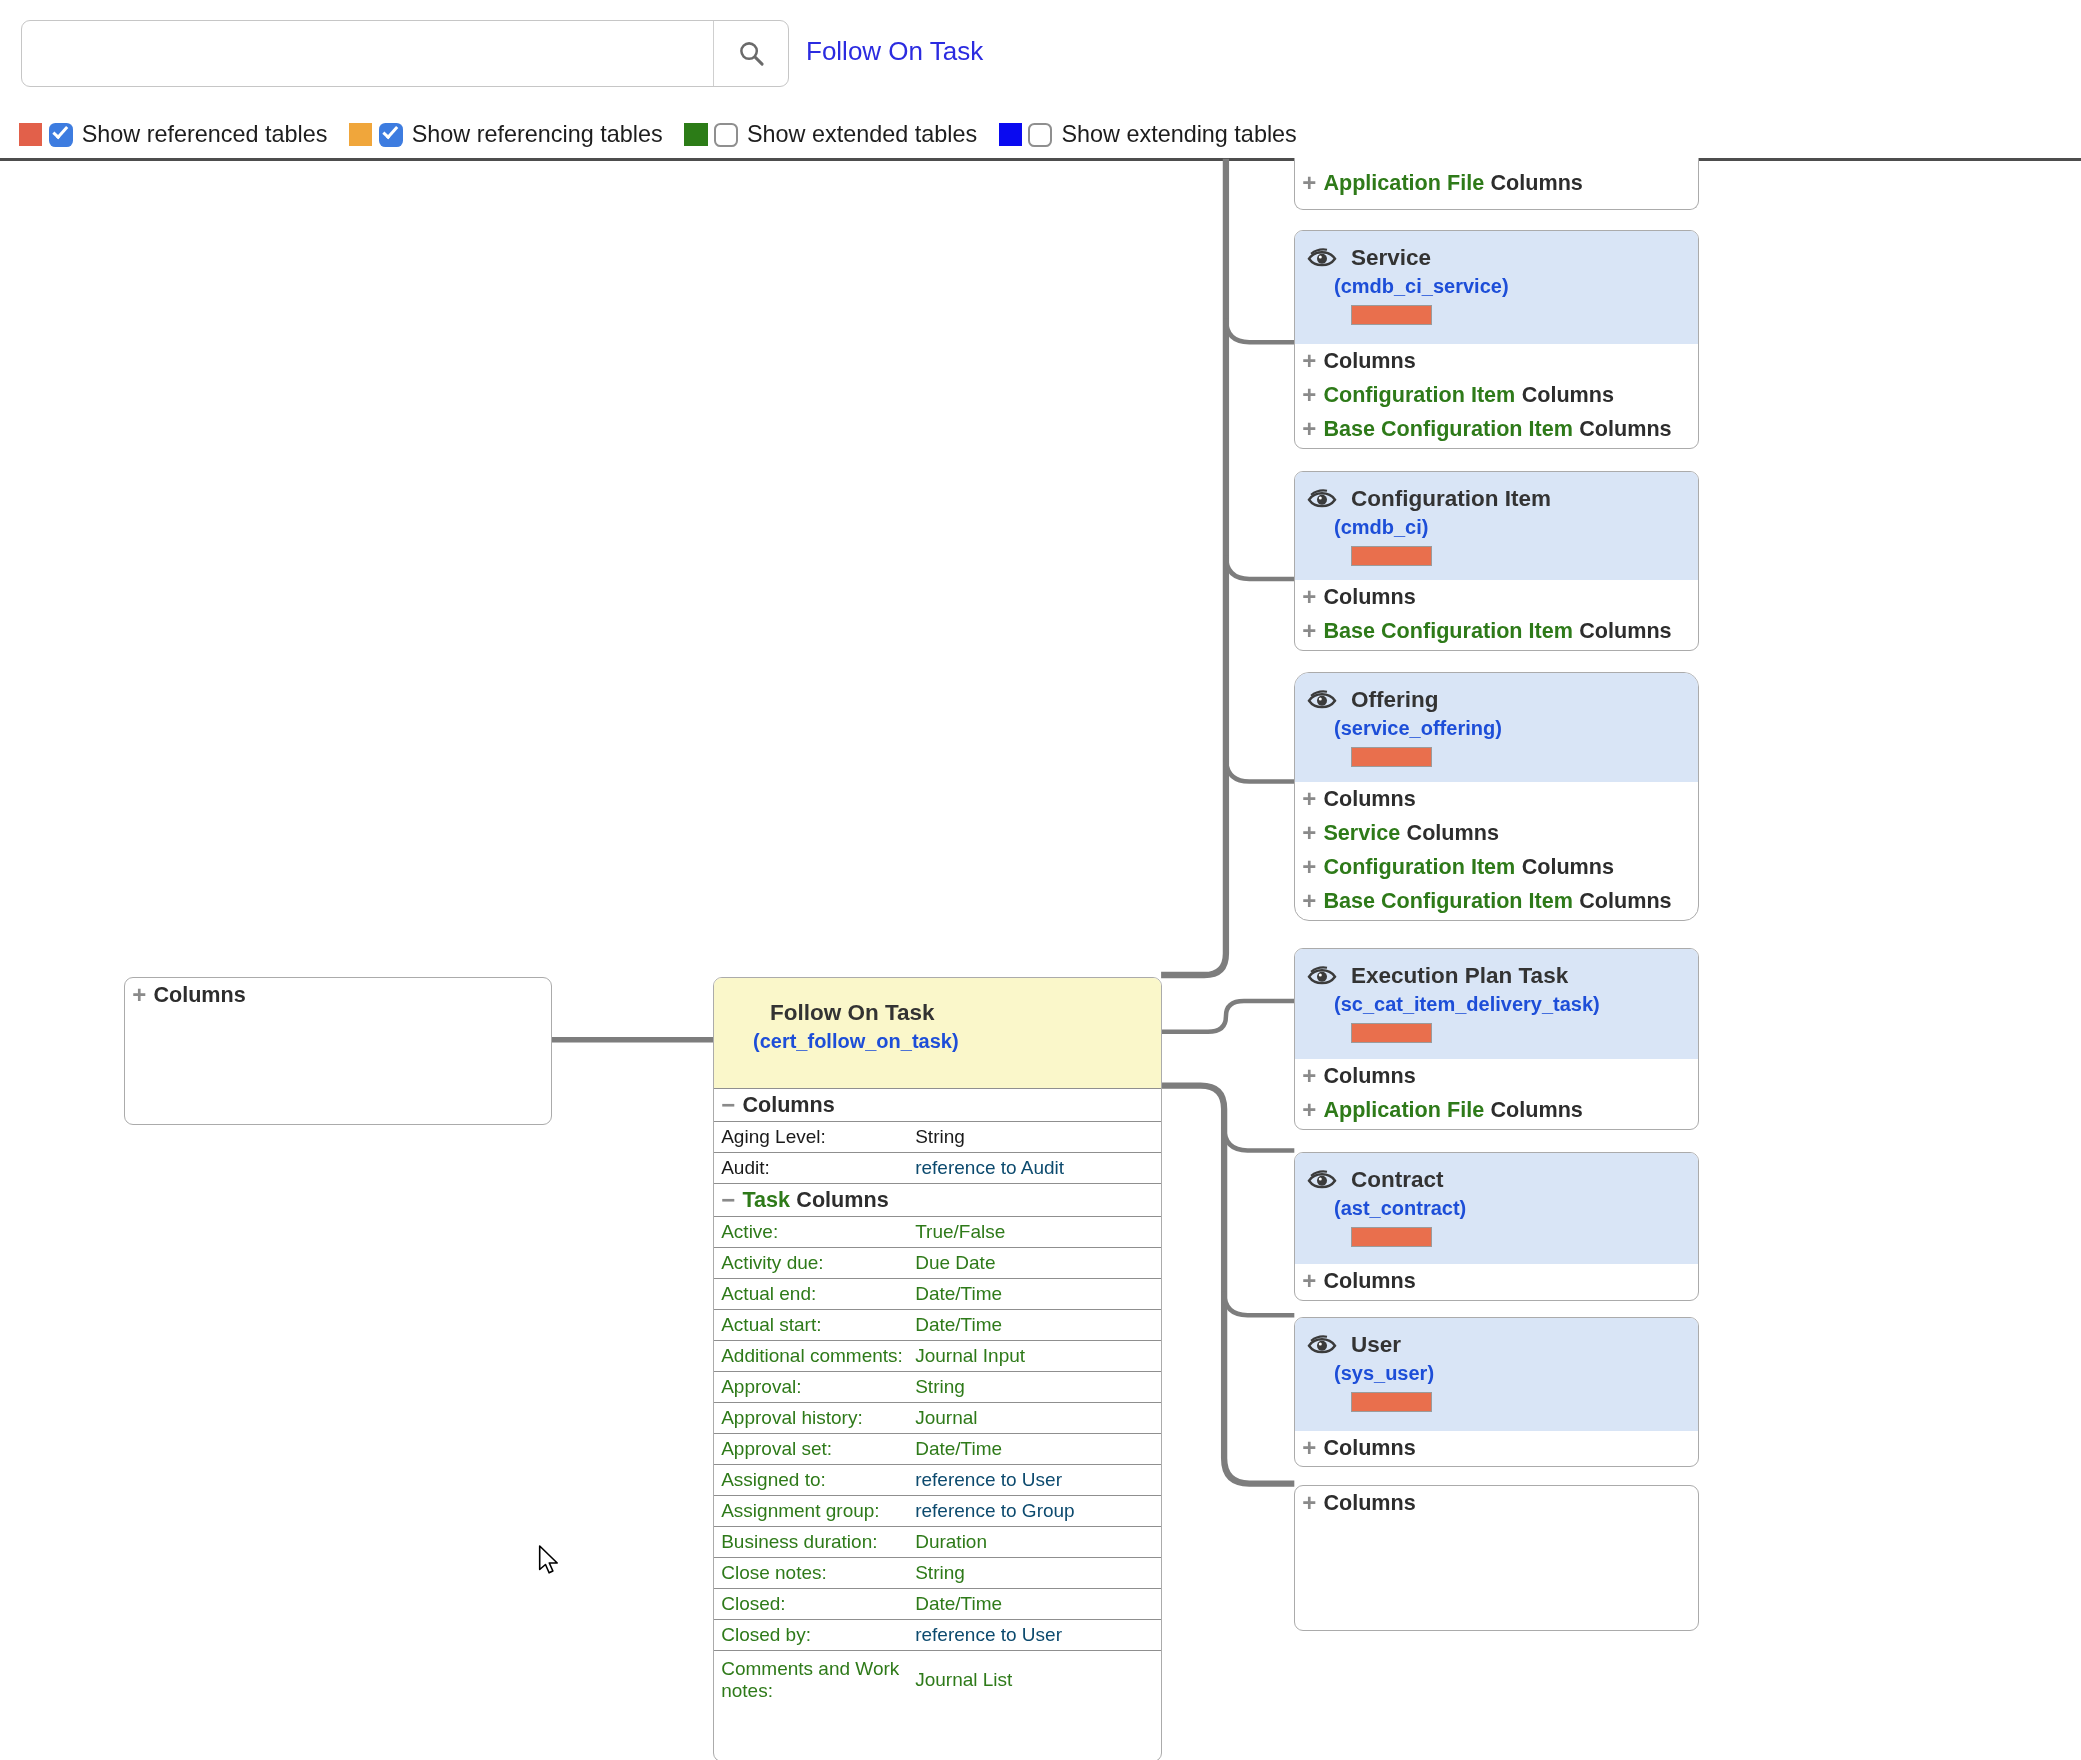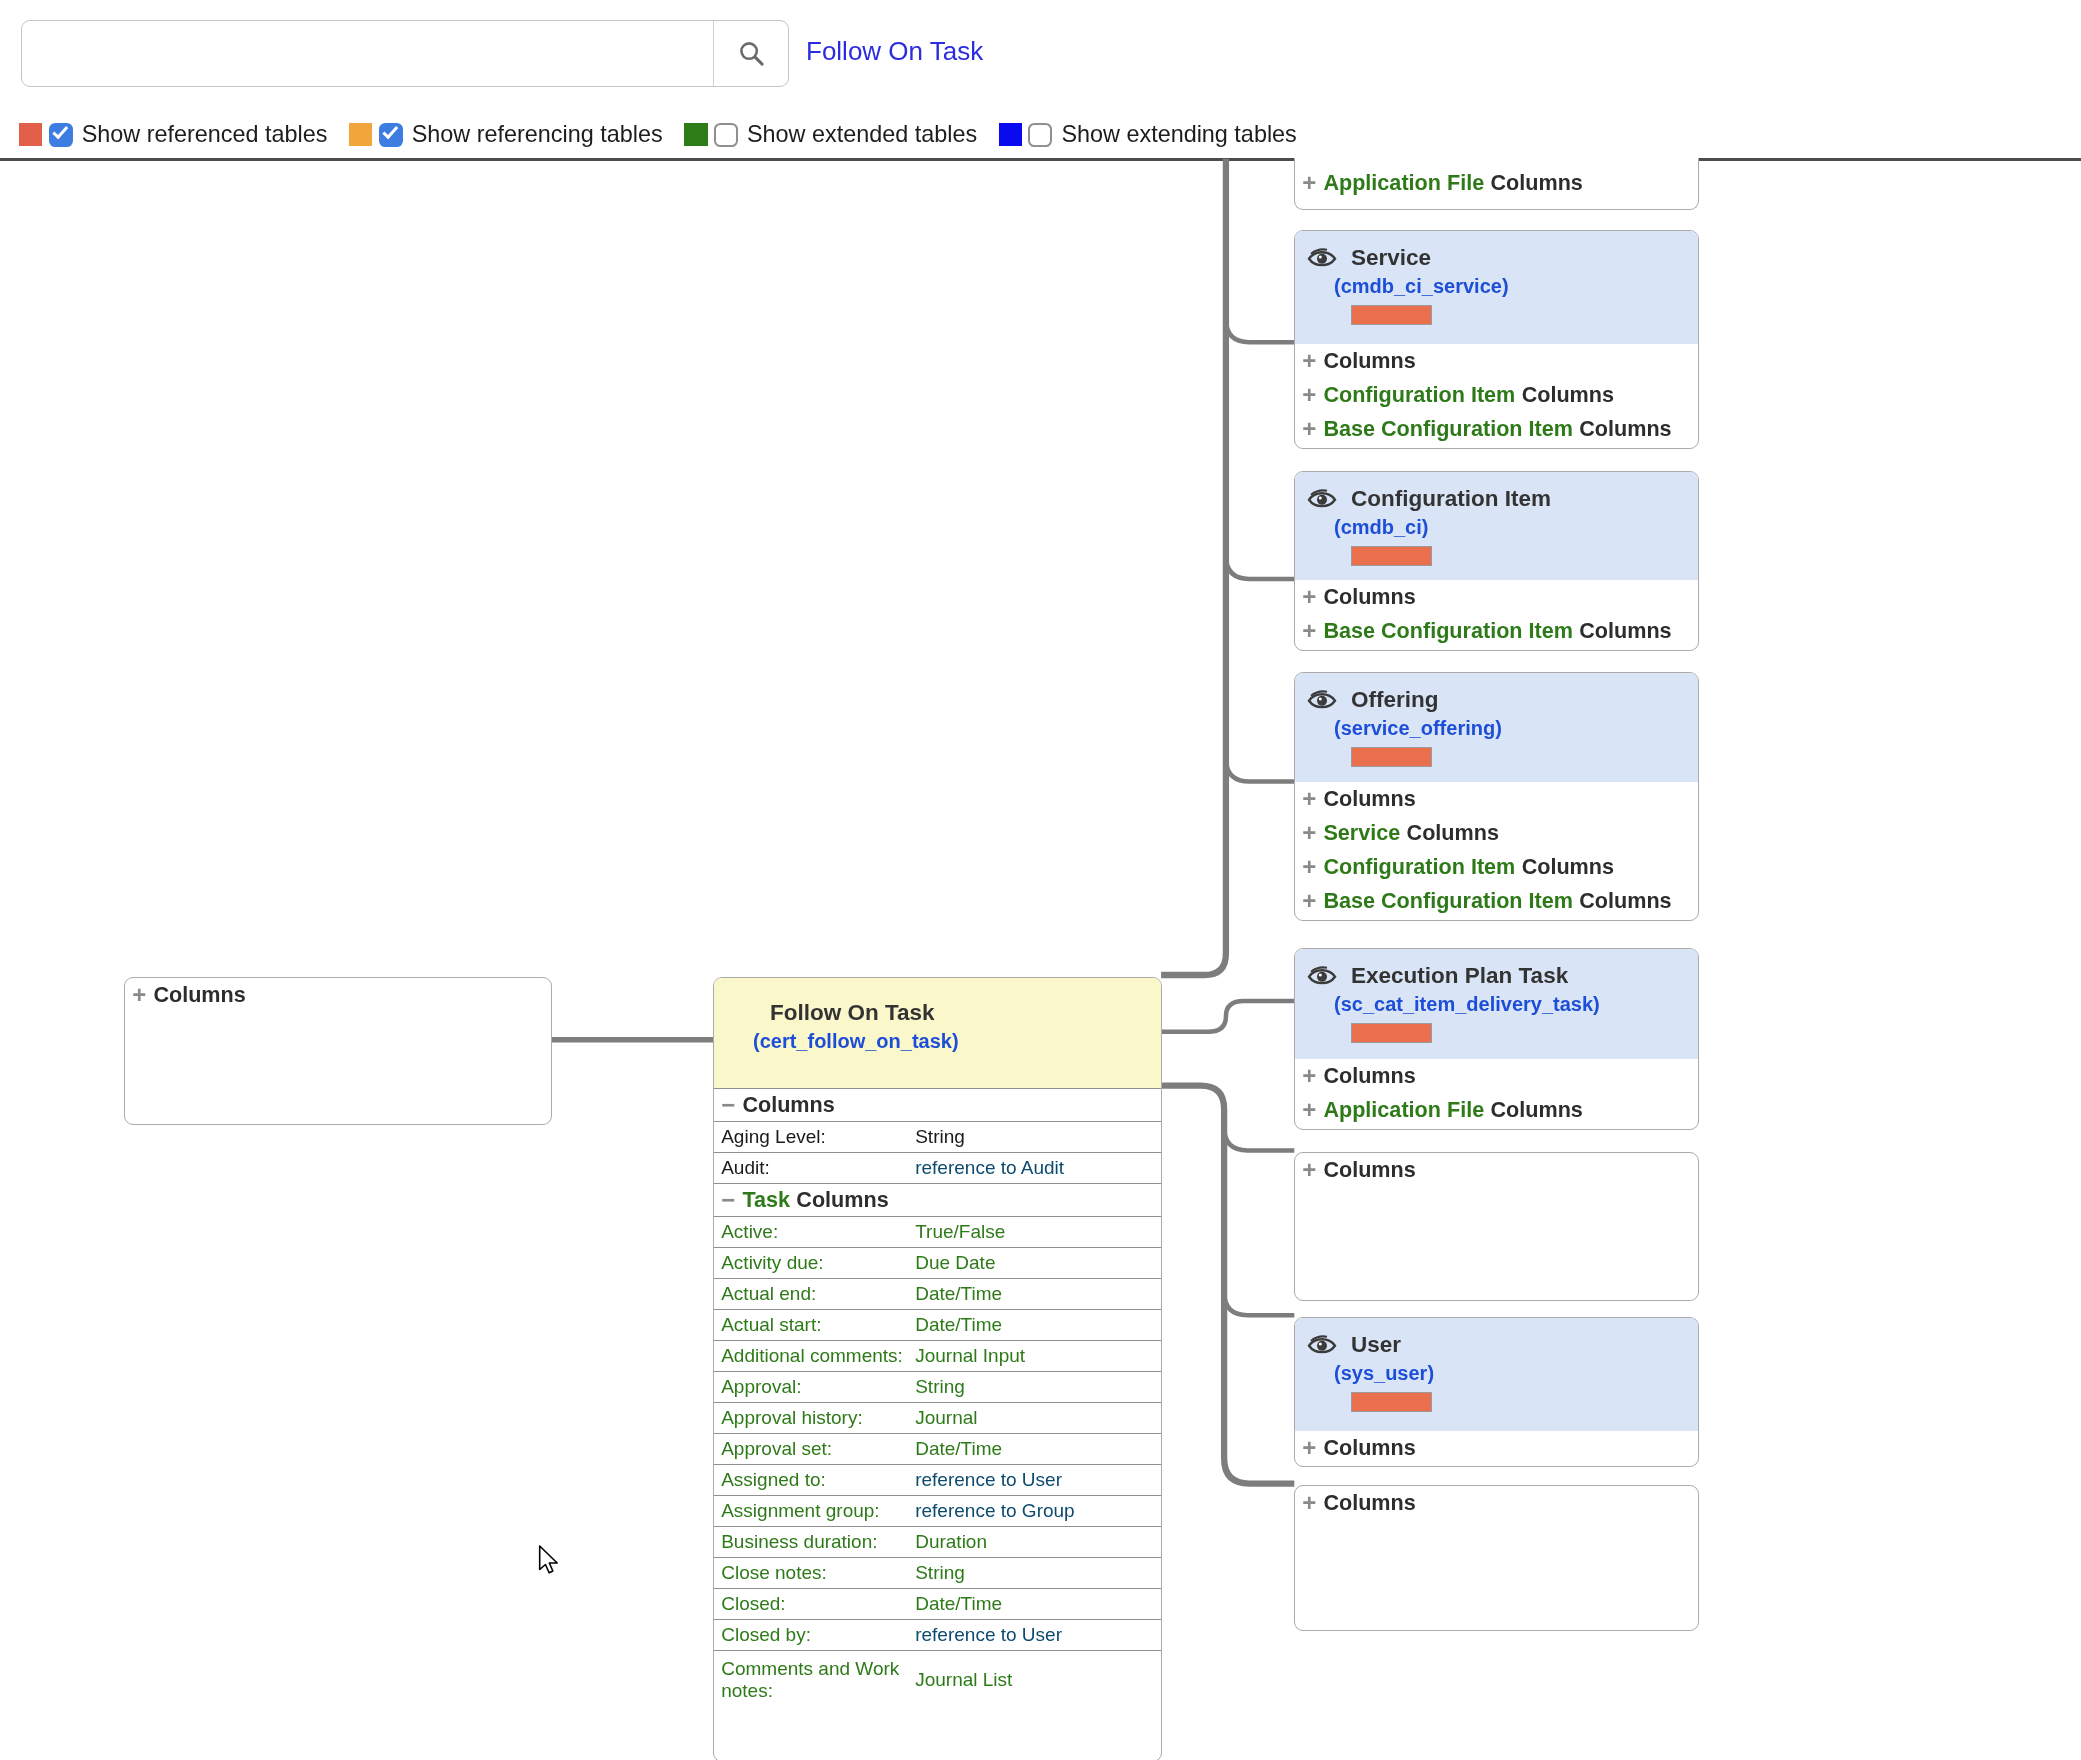--- a/index.html
+++ b/index.html
@@ -146,21 +146,21 @@
         <div class="row exp" style="height: 34px;">
           <span class="sign">+</span>
           <span class="rest">Columns</span>
         </div>
         <div class="row exp" style="height: 34px;">
           <span class="sign">+</span>
           <span class="green">Base Configuration Item</span>
           <span class="rest">Columns</span>
         </div>
       </div>
-      <div class="card" style="left: 1294px; top: 672px; width: 405px; height: 249px;">
+      <div class="card" style="left: 1294px; top: 672px; width: 405px; height: 249px; border-radius: 15px;">
         <div class="hd blue" style="height: 109px;">
           <svg class="eye" width="32" height="23.4" viewBox="0 0 32 22">
       <path d="M3 11 C9 2.5 23 2.5 29 11 C23 19.5 9 19.5 3 11 Z" fill="none" stroke="#3b3b3b" stroke-width="2.4"></path>
       <circle cx="16" cy="11" r="5" fill="#3b3b3b"></circle>
       <circle cx="14.3" cy="9.4" r="1.5" fill="#fff"></circle>
       <path d="M5 6 Q12 0.5 21 2" fill="none" stroke="#3b3b3b" stroke-width="2"></path>
     </svg>
           <div class="t">Offering</div>
           <div class="st">(service_offering)</div>
           <div class="sw" style="background: rgb(233, 111, 77);"></div>
@@ -201,20 +201,31 @@
           <span class="sign">+</span>
           <span class="rest">Columns</span>
         </div>
         <div class="row exp" style="height: 34px;">
           <span class="sign">+</span>
           <span class="green">Application File</span>
           <span class="rest">Columns</span>
         </div>
       </div>
       <div class="card" style="left: 1294px; top: 1152px; width: 405px; height: 149px;">
+        <div class="hd blue" style="height: 111px;">
+          <svg class="eye" width="32" height="23.4" viewBox="0 0 32 22">
+      <path d="M3 11 C9 2.5 23 2.5 29 11 C23 19.5 9 19.5 3 11 Z" fill="none" stroke="#3b3b3b" stroke-width="2.4"></path>
+      <circle cx="16" cy="11" r="5" fill="#3b3b3b"></circle>
+      <circle cx="14.3" cy="9.4" r="1.5" fill="#fff"></circle>
+      <path d="M5 6 Q12 0.5 21 2" fill="none" stroke="#3b3b3b" stroke-width="2"></path>
+    </svg>
+          <div class="t">Contract</div>
+          <div class="st">(ast_contract)</div>
+          <div class="sw" style="background: rgb(233, 111, 77);"></div>
+        </div>
         <div class="row exp" style="height: 34px;">
           <span class="sign">+</span>
           <span class="rest">Columns</span>
         </div>
       </div>
       <div class="card" style="left: 1294px; top: 1317px; width: 405px; height: 150px;">
         <div class="hd blue" style="height: 113px;">
           <svg class="eye" width="32" height="23.4" viewBox="0 0 32 22">
       <path d="M3 11 C9 2.5 23 2.5 29 11 C23 19.5 9 19.5 3 11 Z" fill="none" stroke="#3b3b3b" stroke-width="2.4"></path>
       <circle cx="16" cy="11" r="5" fill="#3b3b3b"></circle>

